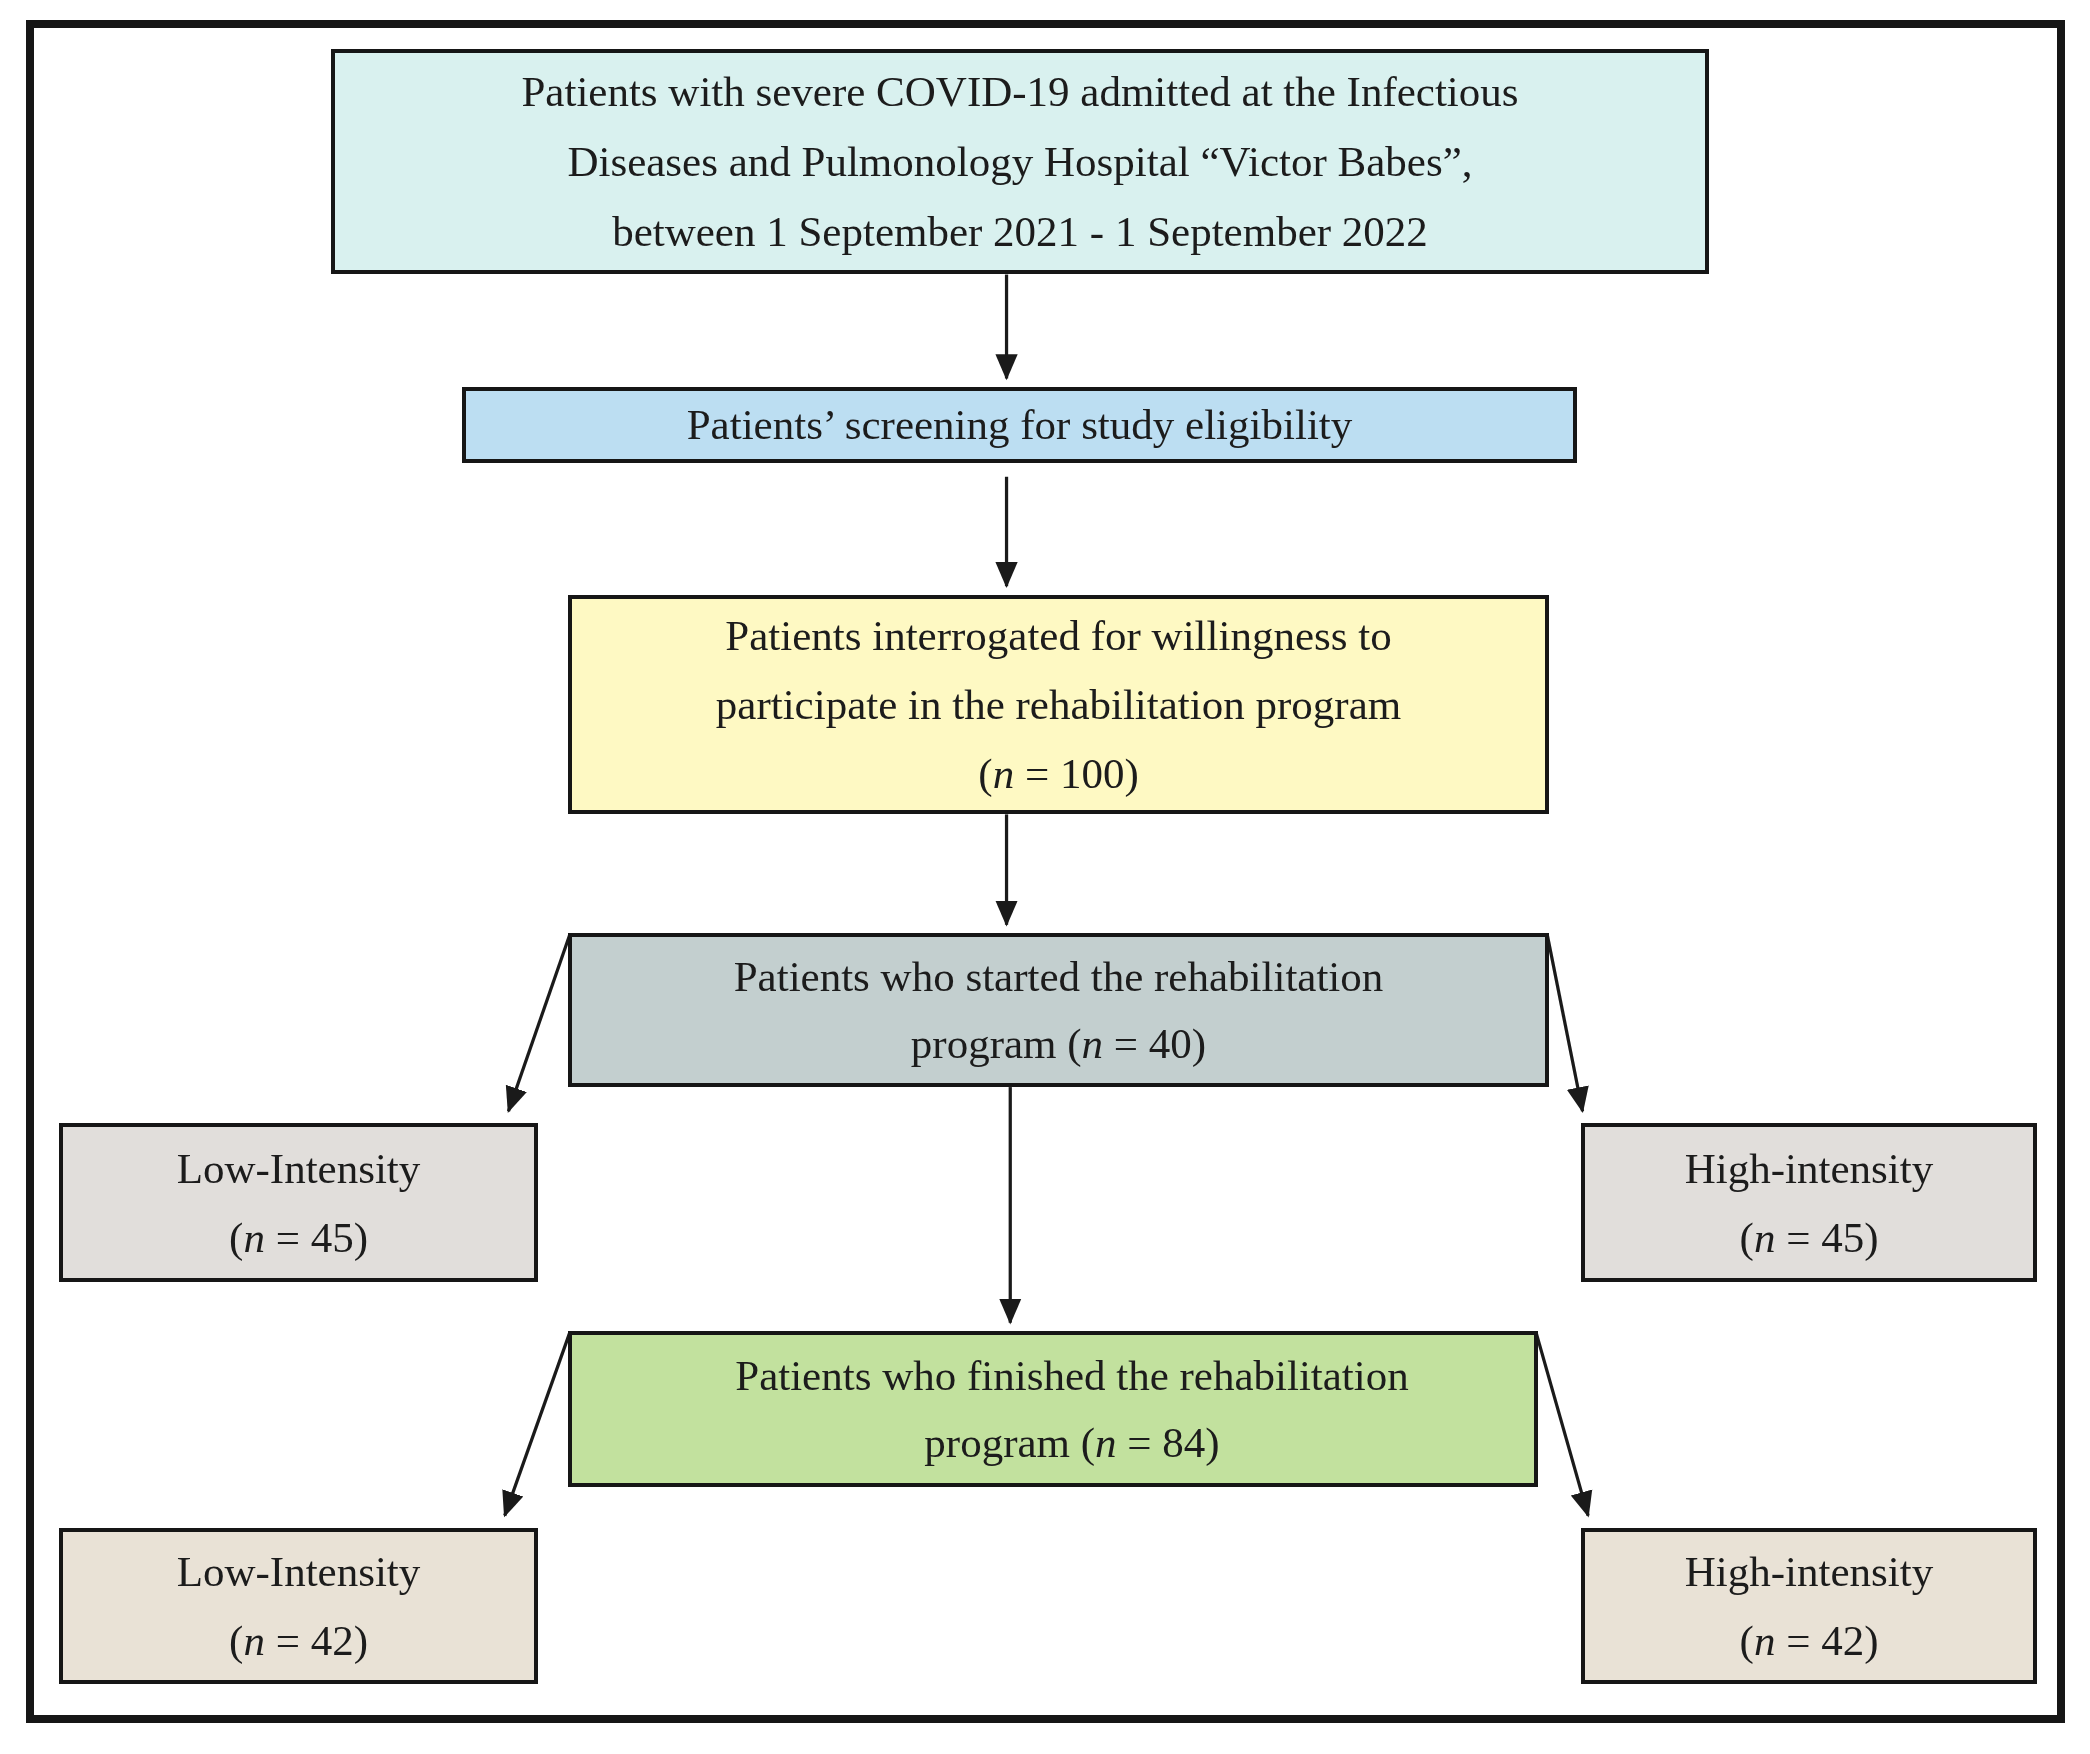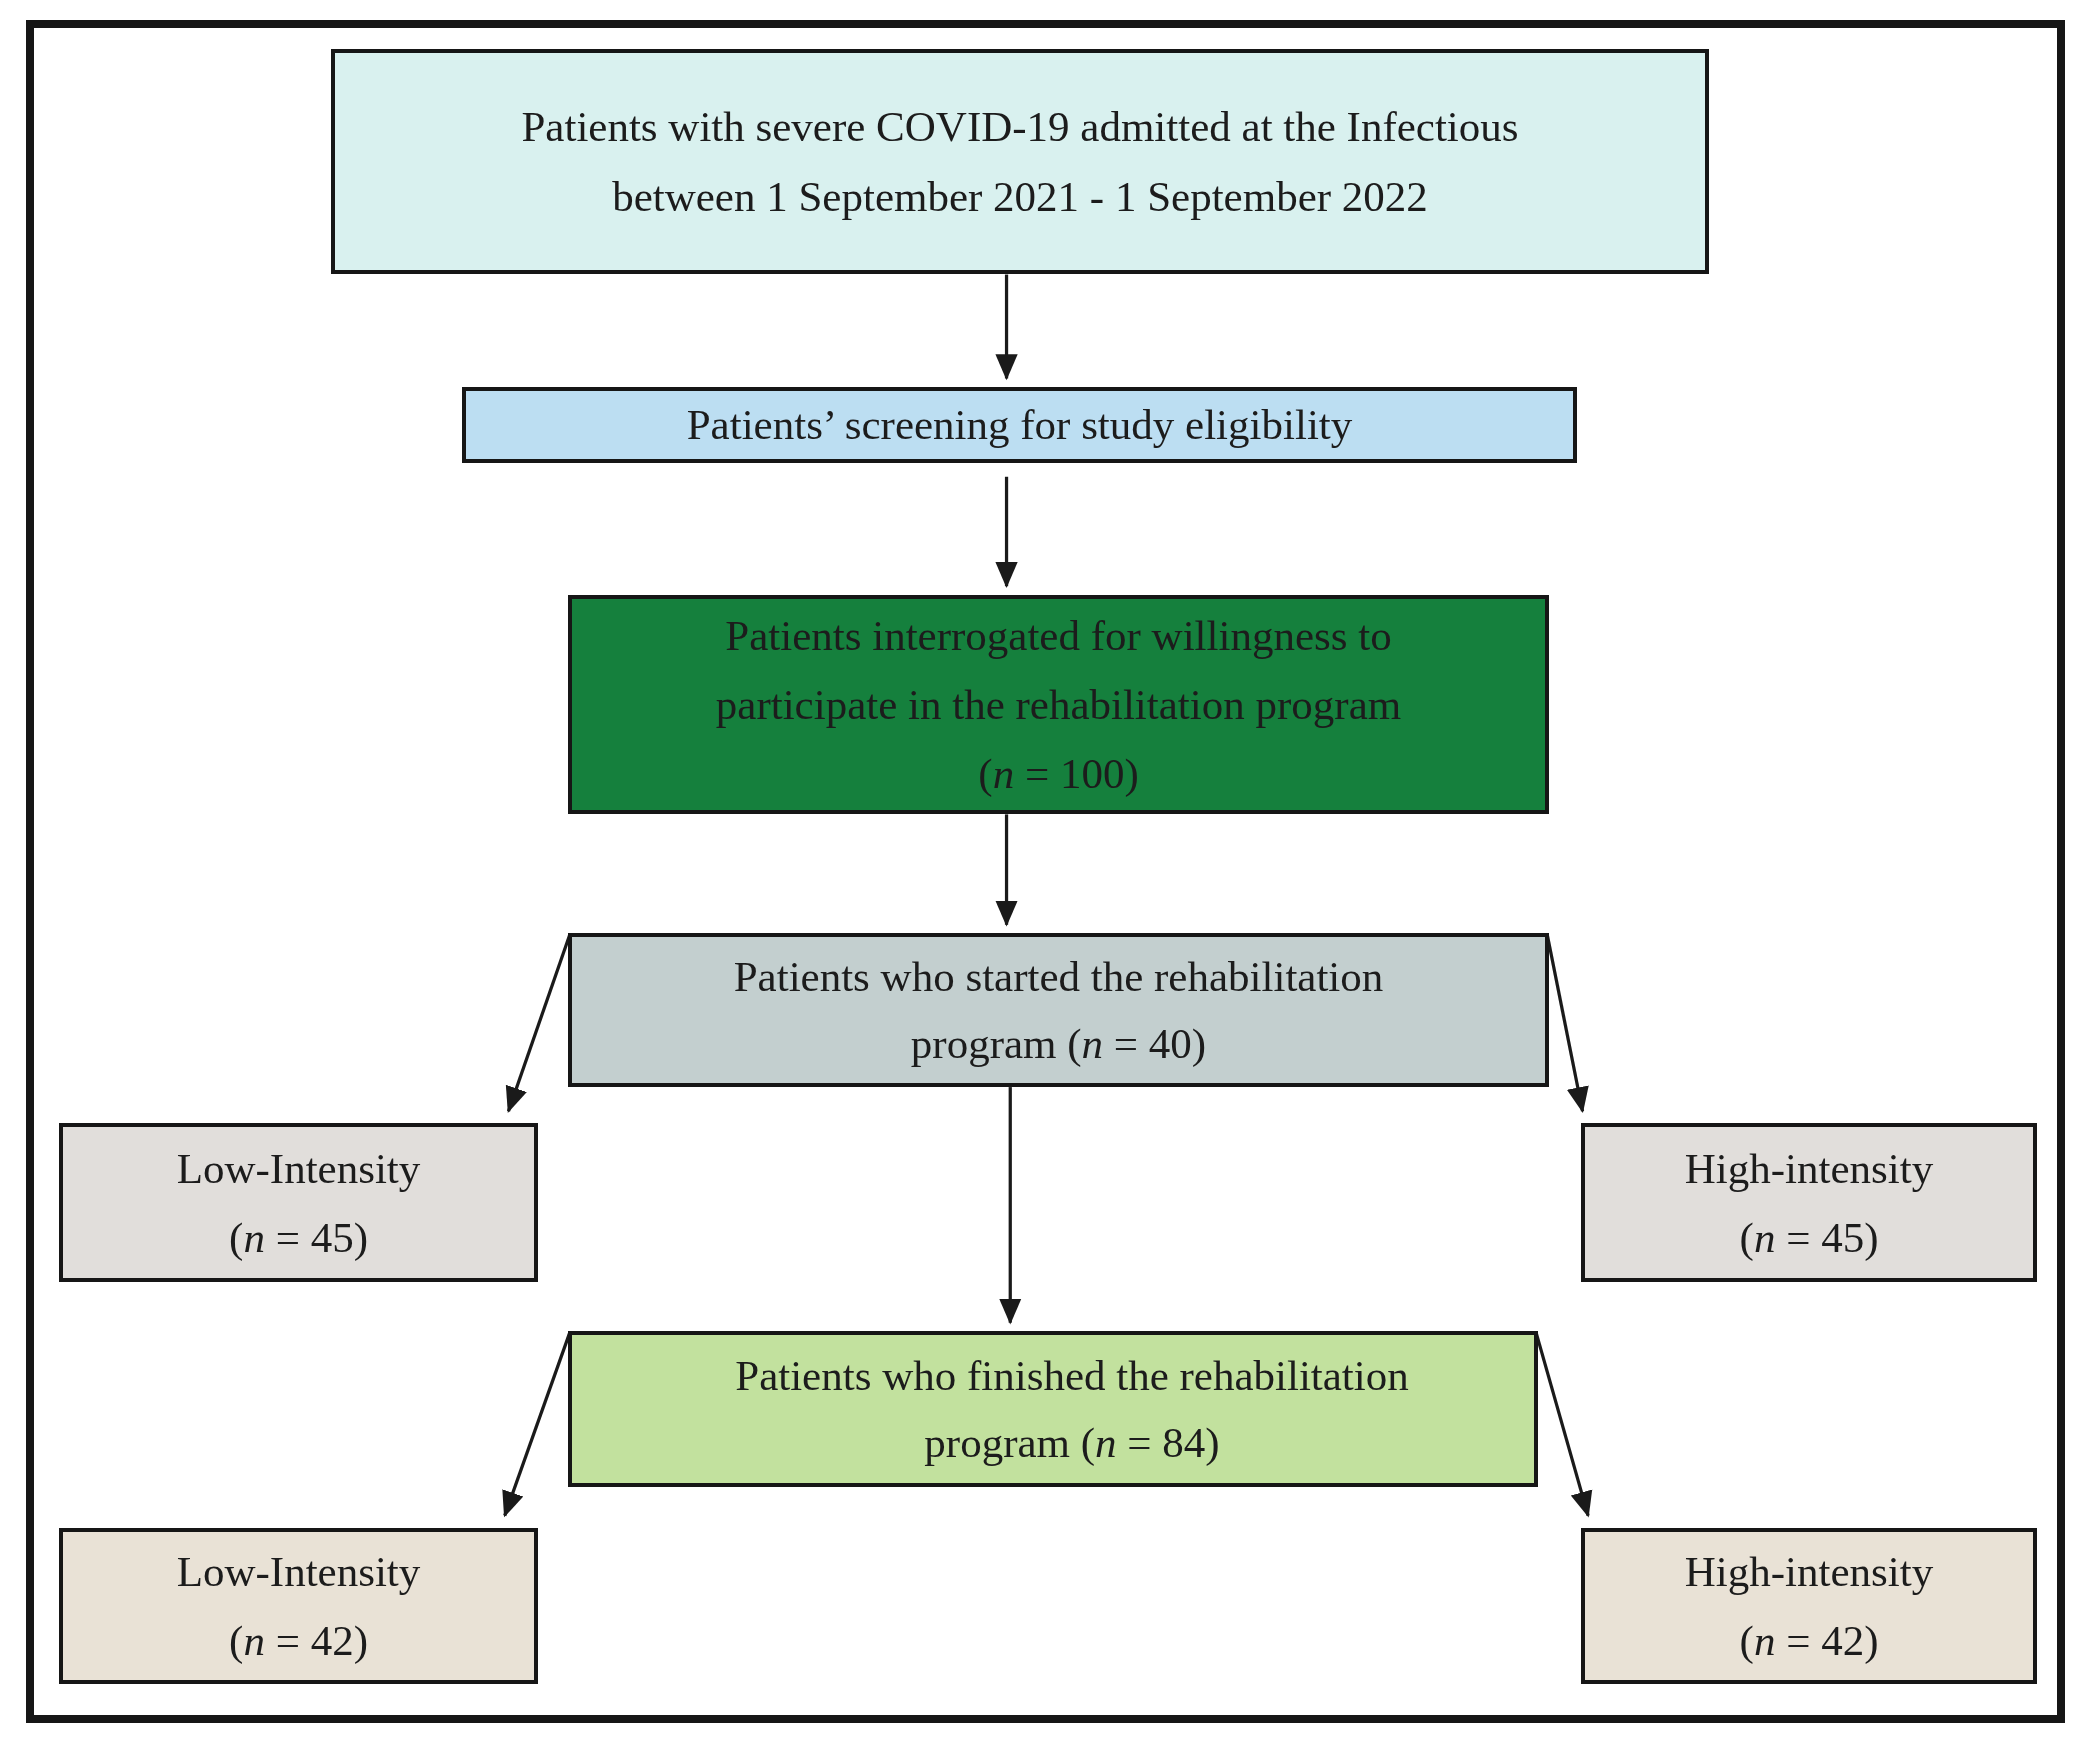--- a/index.html
+++ b/index.html
@@ -50,28 +50,29 @@
     <line x1="1085" y1="878" x2="1085" y2="997" marker-end="url(#ah)"></line>
     <line x1="1089" y1="1172" x2="1089" y2="1426" marker-end="url(#ah)"></line>
     <line x1="614" y1="1008" x2="548" y2="1198" marker-end="url(#ah)"></line>
     <line x1="1668" y1="1008" x2="1706" y2="1198" marker-end="url(#ah)"></line>
     <line x1="614" y1="1437" x2="544" y2="1634" marker-end="url(#ah)"></line>
     <line x1="1656" y1="1437" x2="1712" y2="1634" marker-end="url(#ah)"></line>
   </svg>
 
   <div class="node" id="n-admitted" style="background-color: rgb(217, 241, 239);">
     <div class="ln">Patients with severe COVID-19 admitted at the Infectious</div>
+    <div class="ln">Diseases and Pulmonology Hospital “Victor Babes”,</div>
     <div class="ln">between 1 September 2021 - 1 September 2022</div>
   </div>
 
   <div class="node" id="n-screening" style="background-color: rgb(188, 222, 242);">
     <div class="ln">Patients’ screening for study eligibility</div>
   </div>
 
-  <div class="node" id="n-interrogated" style="background-color: #15803d; text-align: center;">
+  <div class="node" id="n-interrogated" style="background-color: #fef9c3; text-align: center;">
     <div class="ln">Patients interrogated for willingness to</div>
     <div class="ln">participate in the rehabilitation program</div>
     <div class="ln"><span>(</span><span class="var-n">n</span><span> = 100)</span></div>
   </div>
 
   <div class="node" id="n-started" style="background-color: rgb(195, 207, 207);">
     <div class="ln">Patients who started the rehabilitation</div>
     <div class="ln"><span>program (</span><span class="var-n">n</span><span> = 40)</span></div>
   </div>
 

